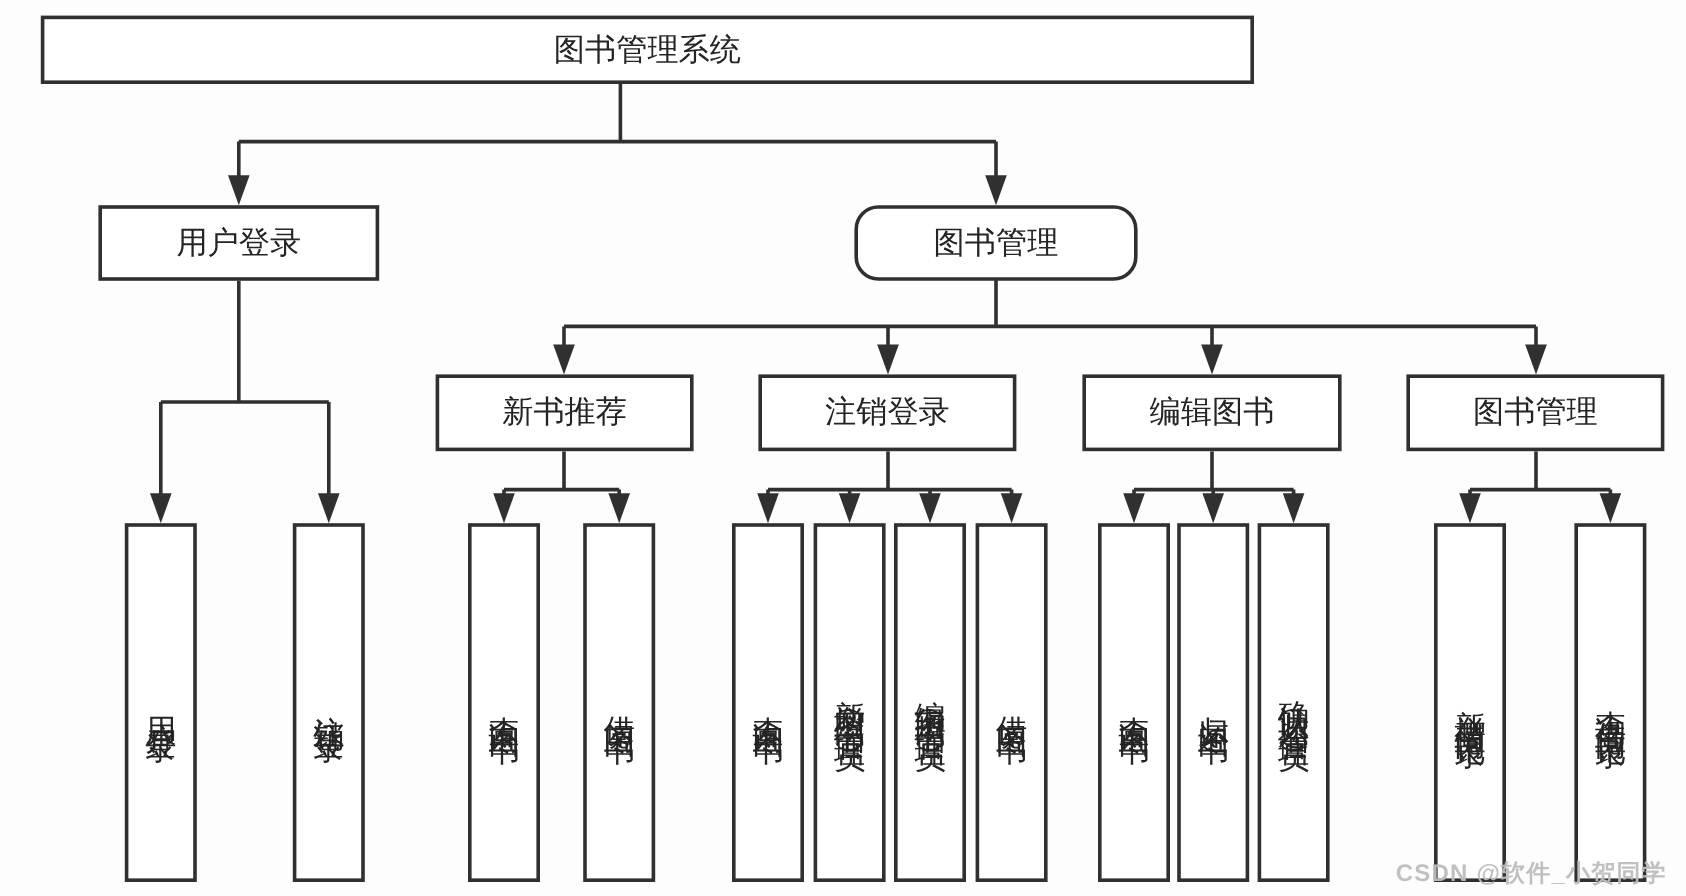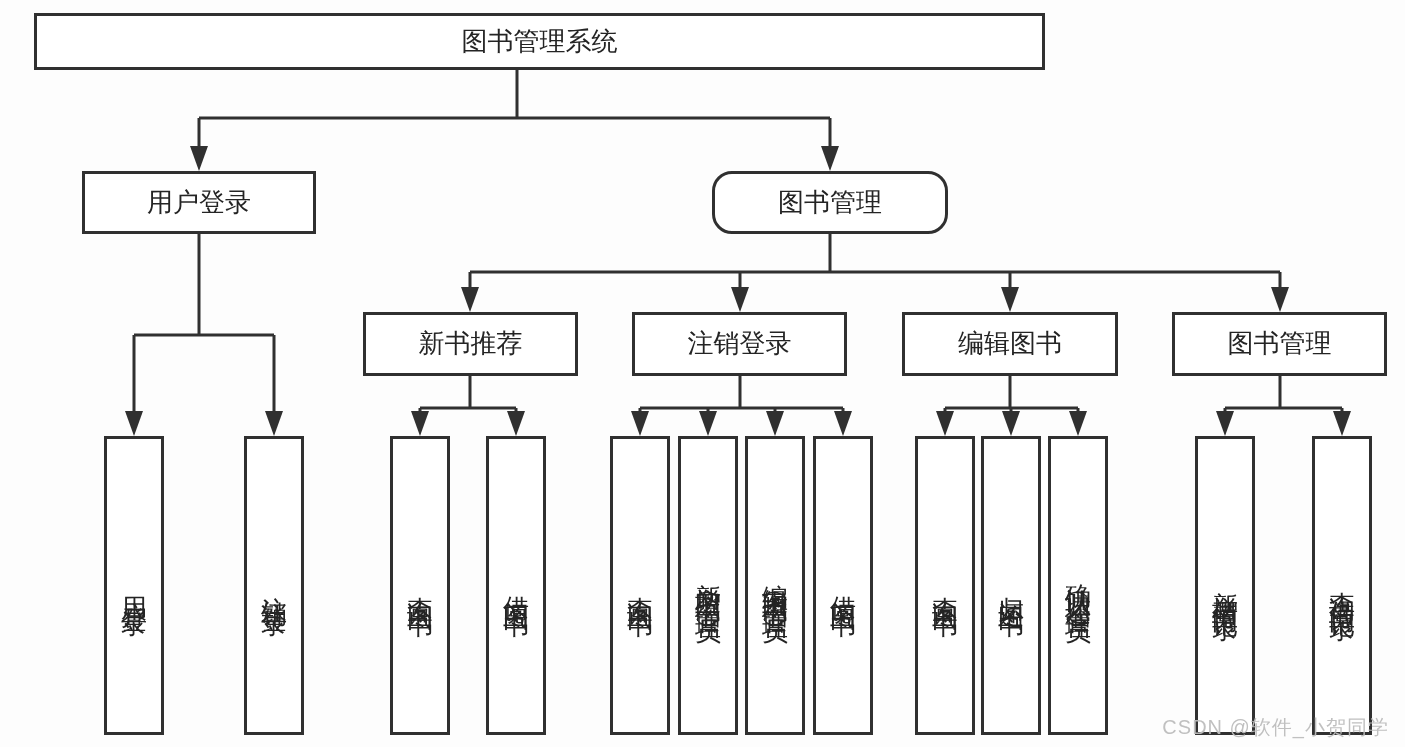--- a/index.html
+++ b/index.html
@@ -41,20 +41,21 @@
   }
   .watermark{
     position:absolute;
     right:16px;bottom:6px;
     font-size:20px;
     letter-spacing:1px;
     color:var(--wm);
     opacity:.95;
     z-index:5;
     pointer-events:none;
+    font-weight:bold;
   }
 </style>
 </head>
 <body>
 
 <div class="canvas">
 
   <svg class="wires" width="1405" height="747" viewBox="0 0 1405 747" aria-hidden="true">
 
     <path class="ln" d="M517 70 V118 M199 118 H830 M199 118 V148 M830 118 V148"></path>

